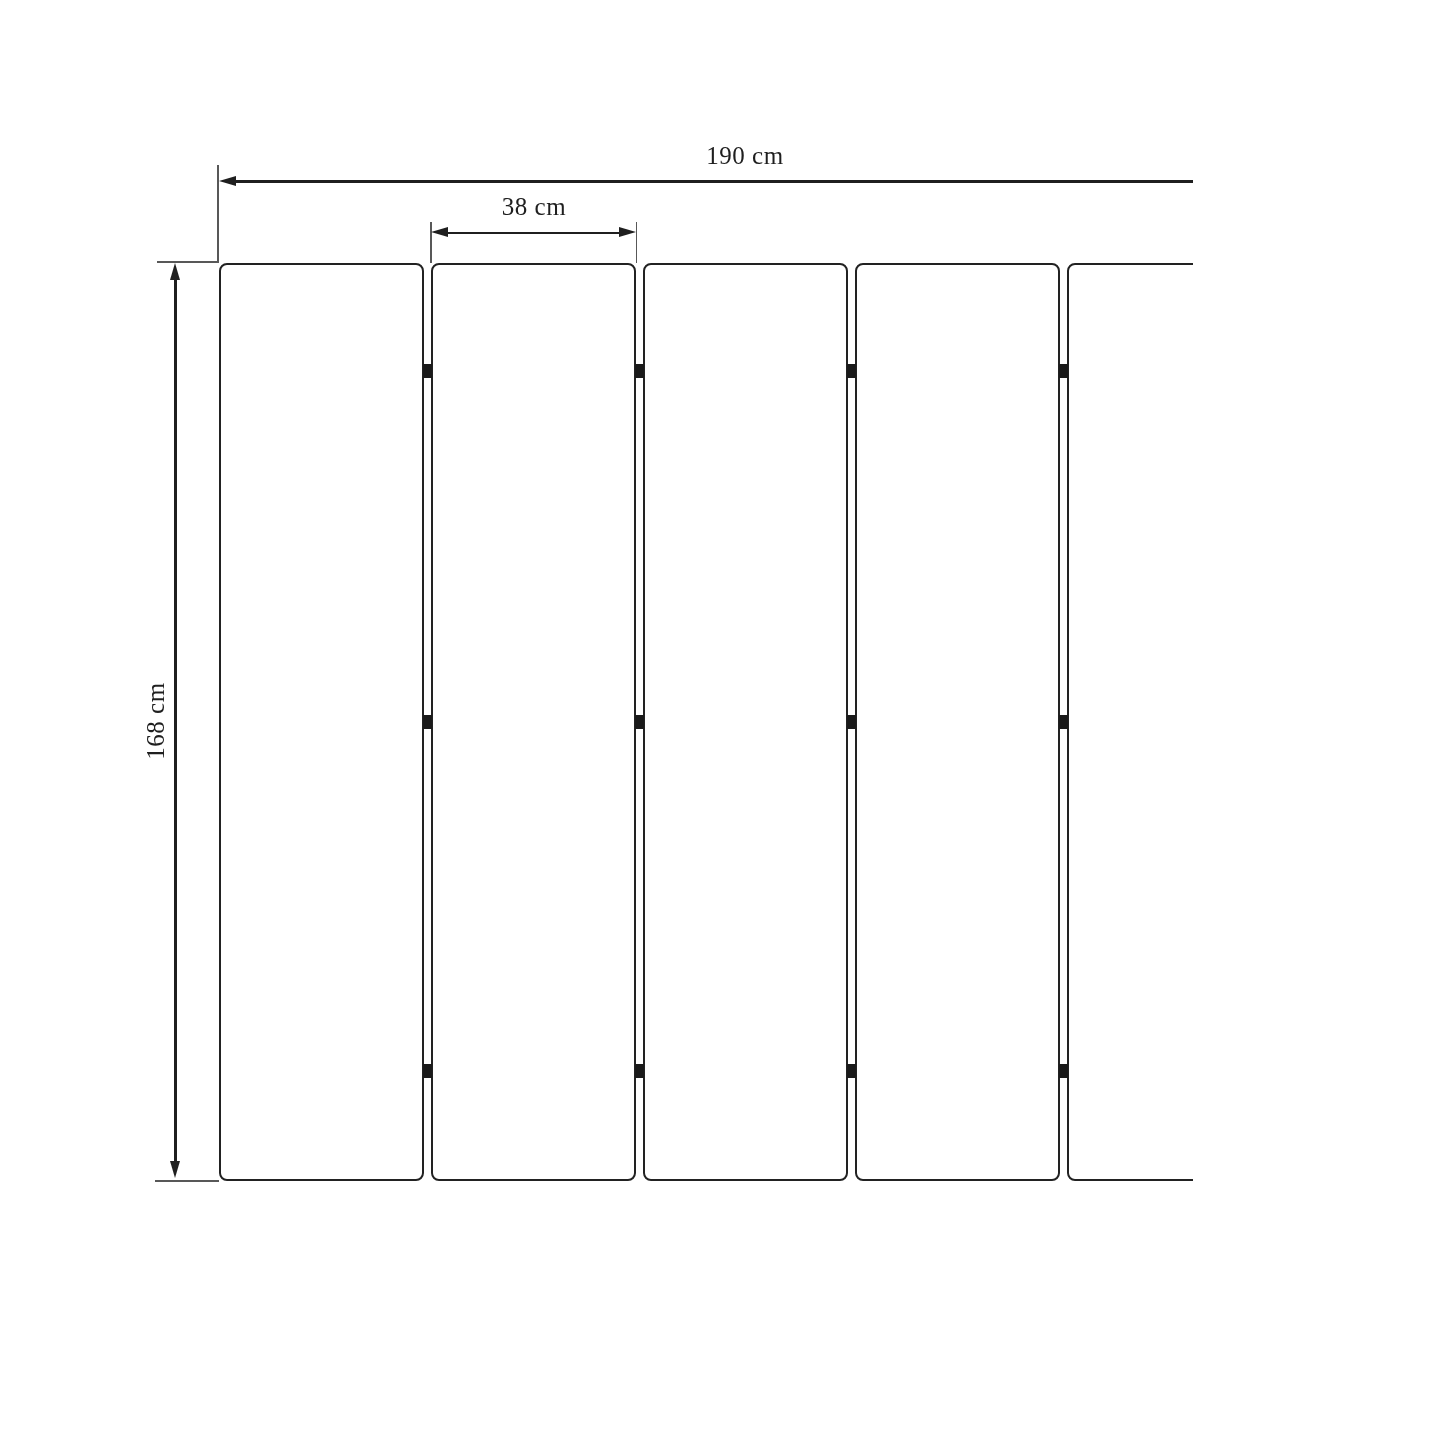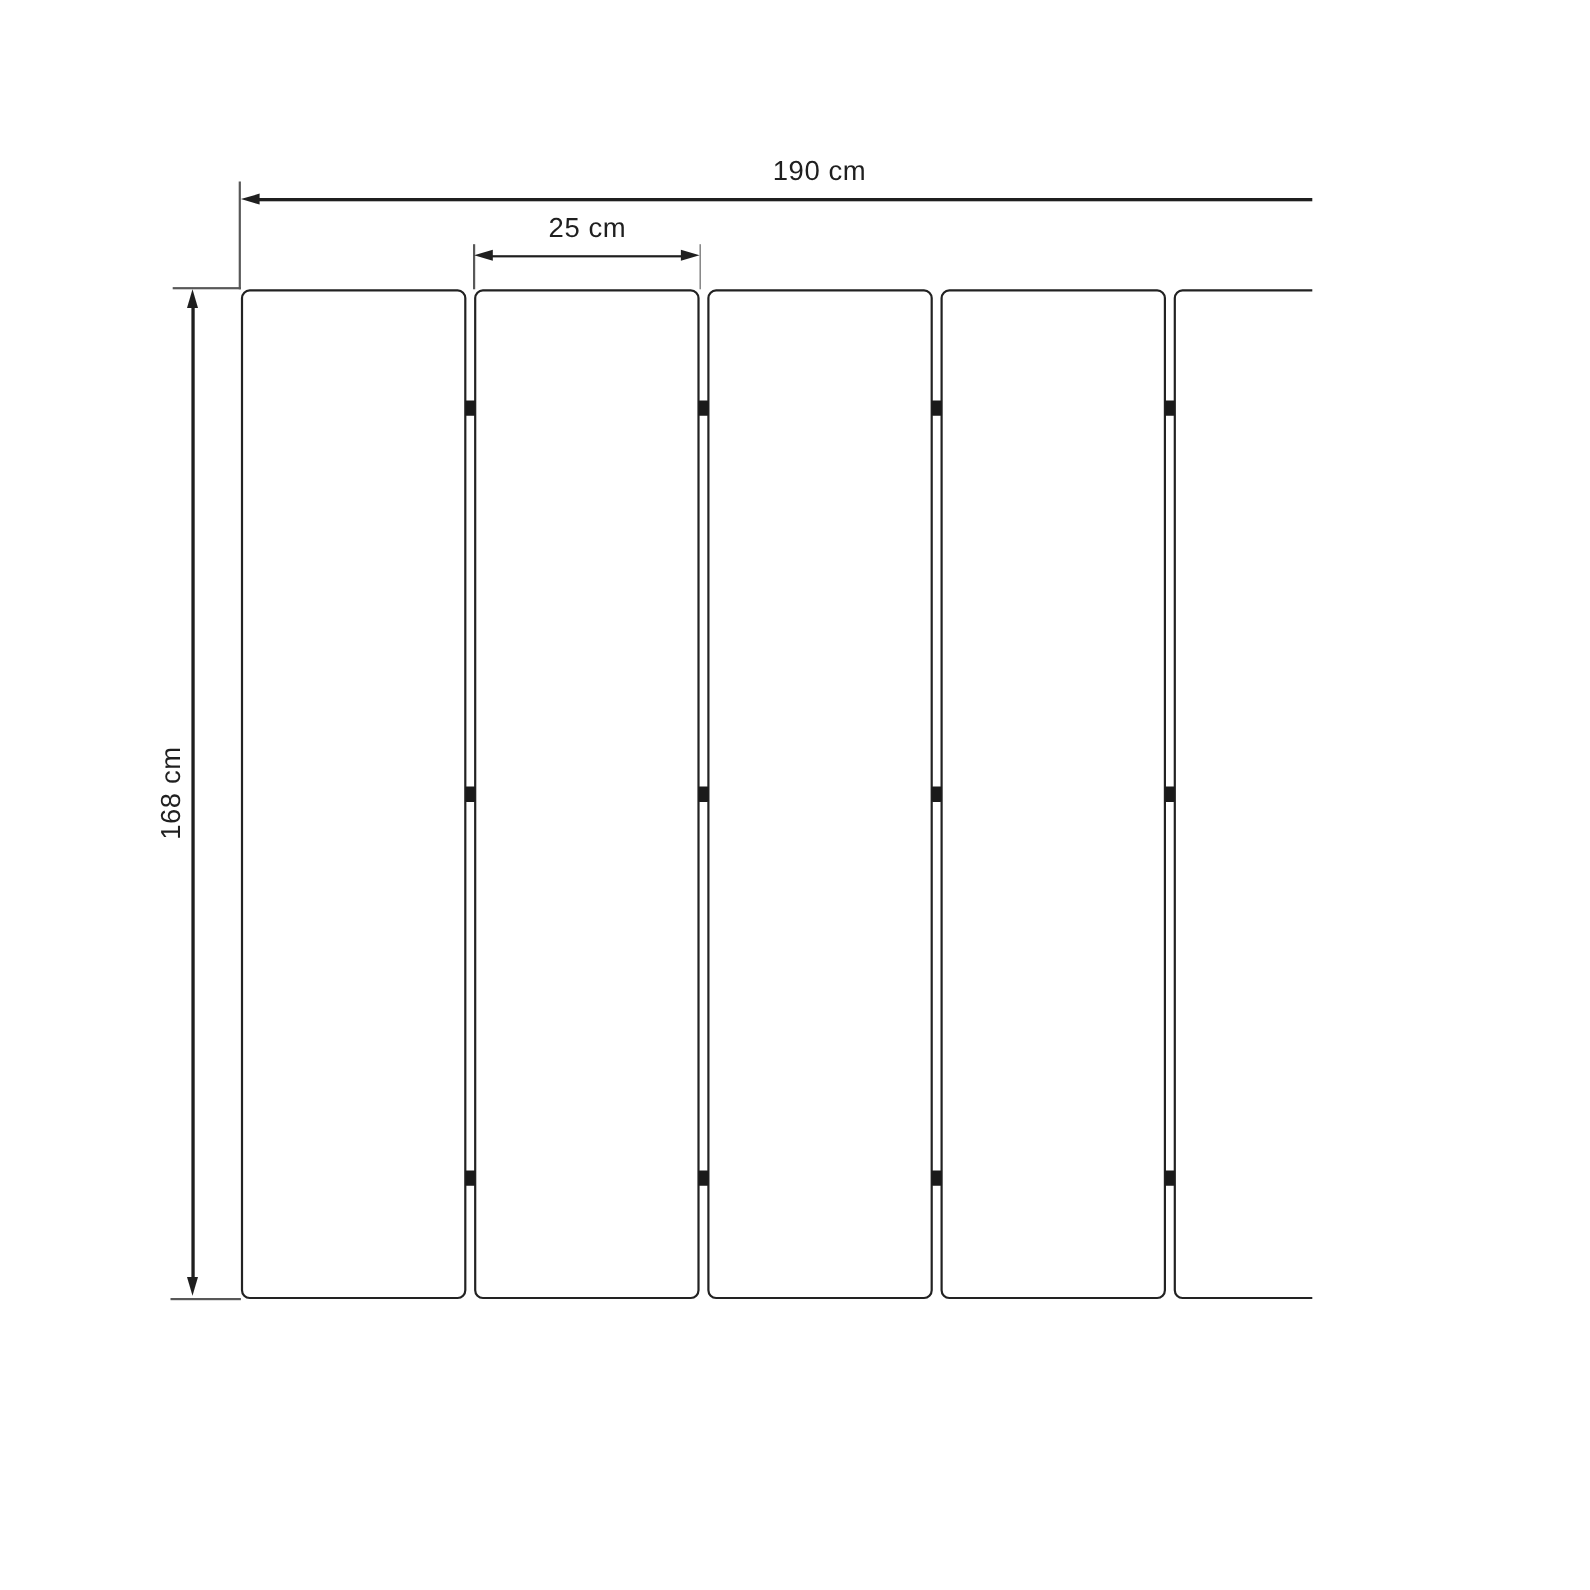--- a/index.html
+++ b/index.html
@@ -6,21 +6,21 @@
     margin: 0;
     padding: 0;
     background: #ffffff;
   }
   .canvas {
     position: relative;
     width: 1193px;
     height: 1445px;
     background: #ffffff;
     overflow: hidden;
-    font-family: Liberation Sans, sans-serif;
+    font-family: Liberation Serif, serif;
   }
   
   .panel {
     position: absolute;
     top: 263px;
     height: 918px;
     width: 205px;
     box-sizing: border-box;
     border: 2.5px solid #222222;
     border-radius: 8px;
@@ -109,21 +109,21 @@
     <div class="arr arr-right" style="left:1255px; top:175.5px;"></div>
     <div class="dim-label" style="left:745px; top:142px;">190 cm</div>
   </div>
 
   <div>
     <div class="ext-v" style="left:430px; top:222px; height:41px;"></div>
     <div class="ext-v" style="left:635.5px; top:222px; height:41px;"></div>
     <div class="line-h" style="left:442px; top:231.5px; width:183px;"></div>
     <div class="arr arr-left" style="left:431px; top:227px;"></div>
     <div class="arr arr-right" style="left:619px; top:227px;"></div>
-    <div class="dim-label" style="left:534px; top:193px;">25 cm</div>
+    <div class="dim-label" style="left:534px; top:193px;">38 cm</div>
   </div>
 
   <div>
     <div class="ext-h" style="left:157px; top:261px; width:62px;"></div>
     <div class="ext-h" style="left:155px; top:1180px; width:64px;"></div>
     <div class="line-v" style="left:174px; top:276px; height:890px;"></div>
     <div class="arr arr-up" style="left:169.75px; top:263px;"></div>
     <div class="arr arr-down" style="left:169.75px; top:1161px;"></div>
     <div class="dim-label rot" style="left:156px; top:721px;">168 cm</div>
   </div>

